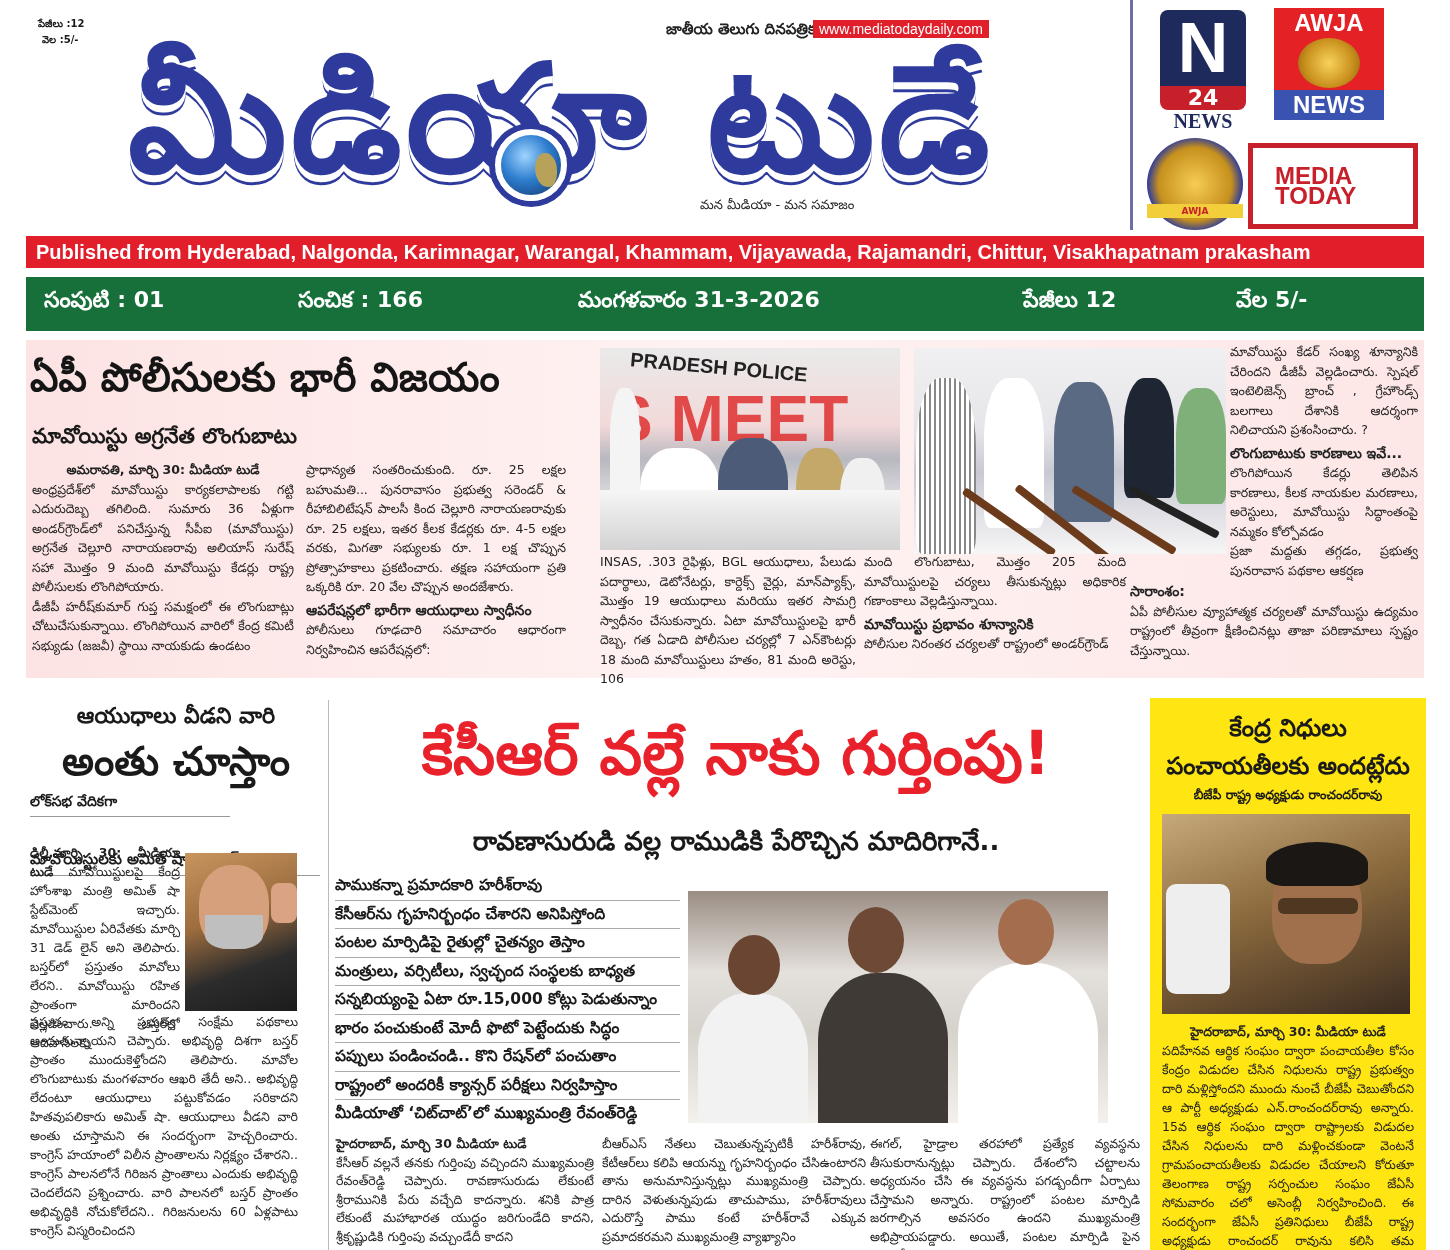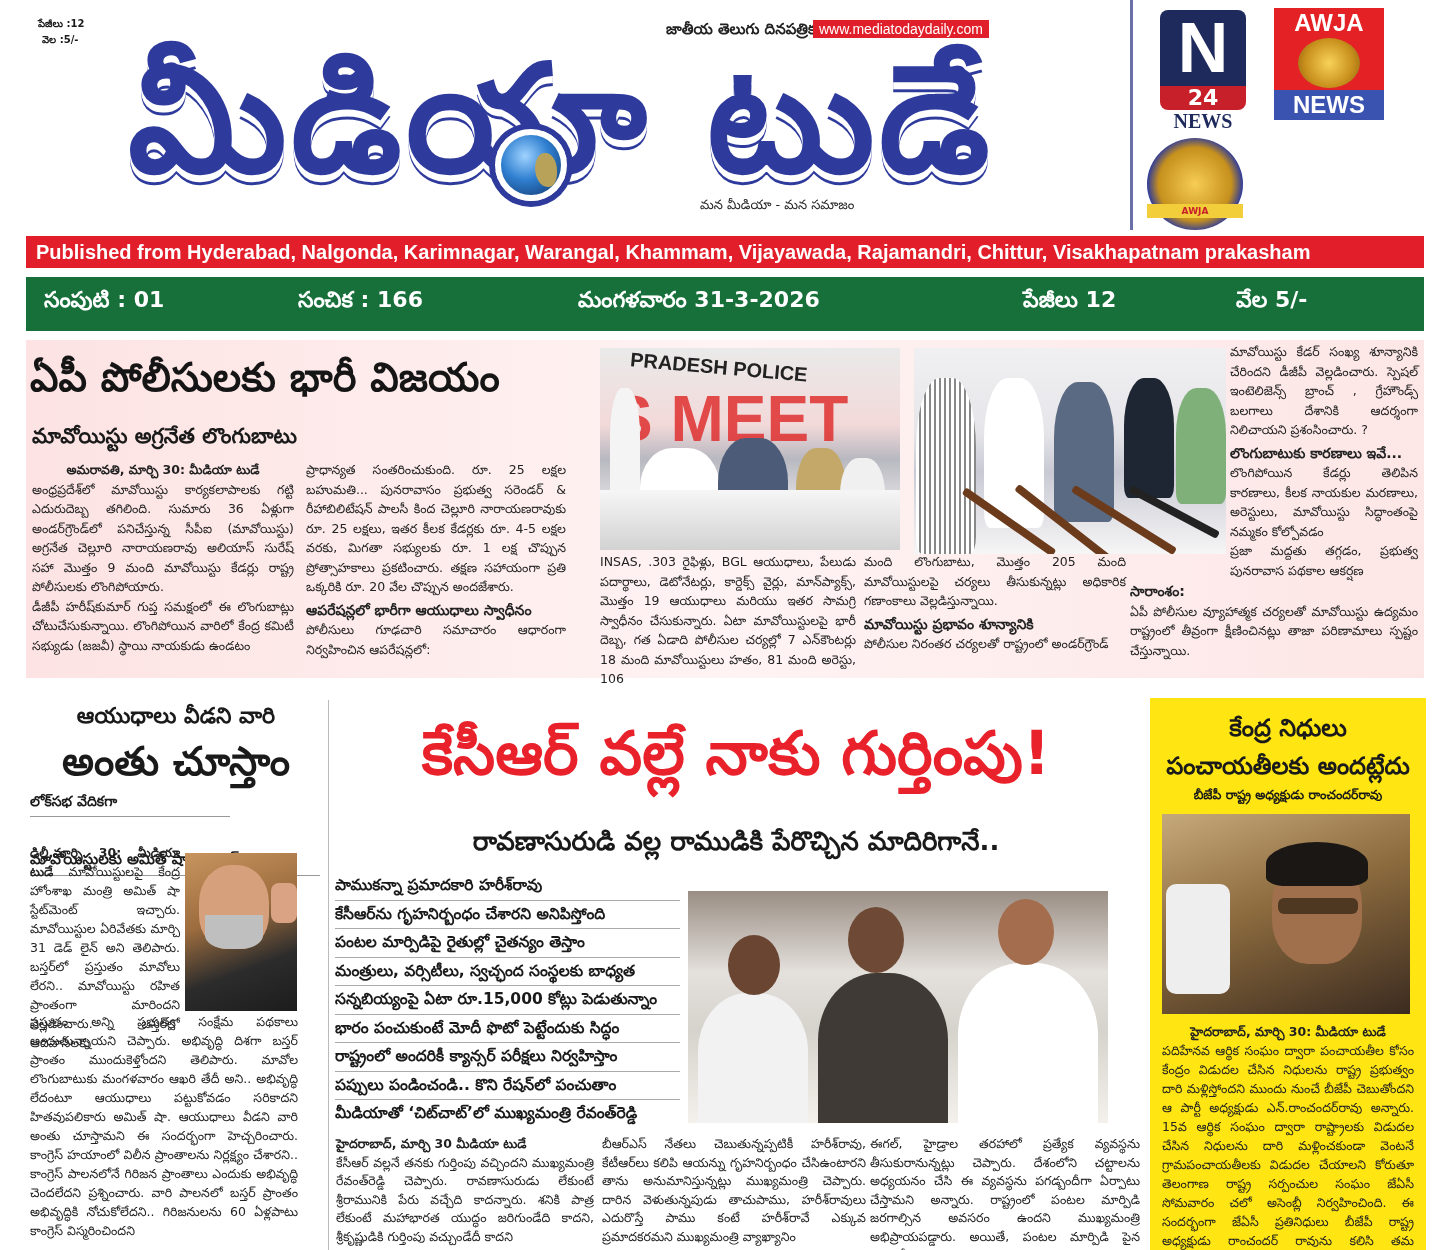--- a/index.html
+++ b/index.html
@@ -113,20 +113,26 @@
     <div class="word">NEWS</div>
   </div>
   <div class="badge-awja">
     <div class="t">AWJA</div>
     <div class="emb"></div>
     <div class="b">NEWS</div>
   </div>
   <div class="badge-seal">
     <div class="ribbon">AWJA</div>
   </div>
+  <div class="badge-mt">
+    <div class="t">
+      <div>MEDIA</div>
+      <div>TODAY</div>
+    </div>
+  </div>
 </header>
 
 <div class="band-red">Published from Hyderabad, Nalgonda, Karimnagar, Warangal, Khammam, Vijayawada, Rajamandri, Chittur, Visakhapatnam prakasham</div>
 <div class="band-green">
   <span style="left:18px">సంపుటి : 01</span>
   <span style="left:272px">సంచిక : 166</span>
   <span style="left:552px">మంగళవారం 31-3-2026</span>
   <span style="left:997px">పేజీలు  12</span>
   <span style="left:1210px">వేల 5/-</span>
 </div>
@@ -213,22 +219,22 @@
 <section>
   <h1 class="kcr-head">కేసీఆర్ వల్లే నాకు గుర్తింపు!</h1>
   <h2 class="kcr-sub">రావణాసురుడి వల్ల రాముడికి పేరొచ్చిన మాదిరిగానే..</h2>
   <ul class="kcr-list">
     <li>పాముకన్నా ప్రమాదకారి హరీశ్‌రావు</li>
     <li>కేసీఆర్‌ను గృహనిర్బంధం చేశారని అనిపిస్తోంది</li>
     <li>పంటల మార్పిడిపై రైతుల్లో చైతన్యం తెస్తాం</li>
     <li>మంత్రులు, వర్సిటీలు, స్వచ్ఛంద సంస్థలకు బాధ్యత</li>
     <li>సన్నబియ్యంపై ఏటా రూ.15,000 కోట్లు పెడుతున్నాం</li>
     <li>భారం పంచుకుంటే మోదీ ఫొటో పెట్టేందుకు సిద్ధం</li>
+    <li>పప్పులు పండించండి.. కొని రేషన్‌లో పంచుతాం</li>
     <li>రాష్ట్రంలో అందరికీ క్యాన్సర్ పరీక్షలు నిర్వహిస్తాం</li>
-    <li>పప్పులు పండించండి.. కొని రేషన్‌లో పంచుతాం</li>
     <li style="border-bottom:none">మీడియాతో ‘చిట్‌చాట్’లో ముఖ్యమంత్రి రేవంత్‌రెడ్డి</li>
   </ul>
   <div class="kcr-photo">
     <div class="p" style="left:10px; width:110px; height:130px; background:#f2f2f2;"></div>
     <div class="p" style="left:130px; width:130px; height:150px; background:#3f3a35;"></div>
     <div class="p" style="left:270px; width:140px; height:160px; background:#ffffff;"></div>
     <div class="p" style="left:160px; bottom:150px; width:56px; height:66px; border-radius:50%; background:#6e4a36;"></div>
     <div class="p" style="left:40px; bottom:128px; width:52px; height:60px; border-radius:50%; background:#6a4632;"></div>
     <div class="p" style="left:310px; bottom:158px; width:56px; height:66px; border-radius:50%; background:#a46d4e;"></div>
   </div>

